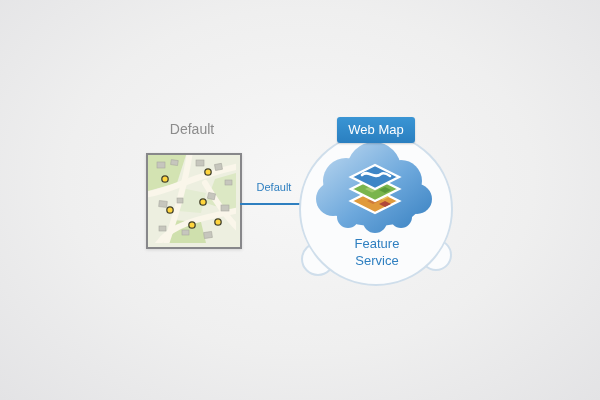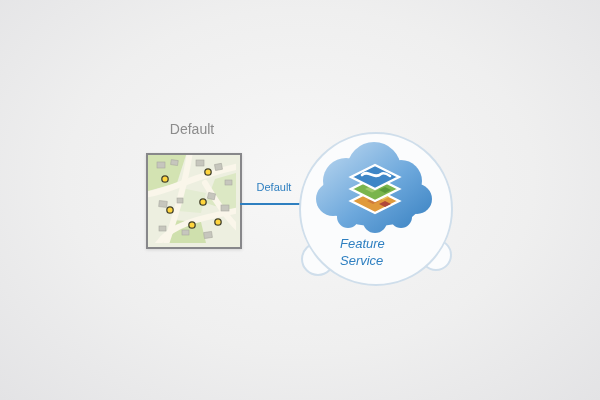--- a/index.html
+++ b/index.html
@@ -30,21 +30,21 @@
   .cloud-svg{position:absolute;left:290px;top:125px;}
   .web-map-badge{
     position:absolute;left:337px;top:117px;width:78px;height:26px;
     background:linear-gradient(#3a95d4,#2a7fc0);
     border-radius:3px;color:#ffffff;font-size:13px;
     text-align:center;line-height:26px;
     box-shadow:0 1px 2px rgba(0,0,0,0.18);
   }
   .feature-label{
     position:absolute;left:340px;top:236px;width:74px;
-    font-size:13px;line-height:1.3;color:#2e7fc0;font-style:italic;
+    text-align:center;font-size:13px;line-height:1.3;color:#2e7fc0;
   }
 </style>
 </head>
 <body>
 
 <div class="stage">
 
   <div class="map-label">Default</div>
 
   <div class="map-thumb">
@@ -133,16 +133,17 @@
         <path d="M-10,0 L-3,-3.5 L4,0 L-3,3.5 Z" fill="#9cc86a"></path>
         <path d="M4,1 L10,-2 L16,1 L10,4 Z" fill="#5a9a3a"></path>
       </g>
       <g transform="translate(85,52)">
         <path d="M0,-12 L24,0 L0,12 L-24,0 Z" fill="#3e86c6" stroke="#ffffff" stroke-width="2.4"></path>
         <path d="M-13,-2 C-7,-8 -1,3 6,-3 C9,-5 12,-3 15,-1" fill="none" stroke="#ffffff" stroke-width="2.6" stroke-linecap="round"></path>
       </g>
     </g>
   </svg>
 
+  <div class="web-map-badge">Web Map</div>
 
   <div class="feature-label">Feature Service</div>
 
 </div>
 
 </body></html>

